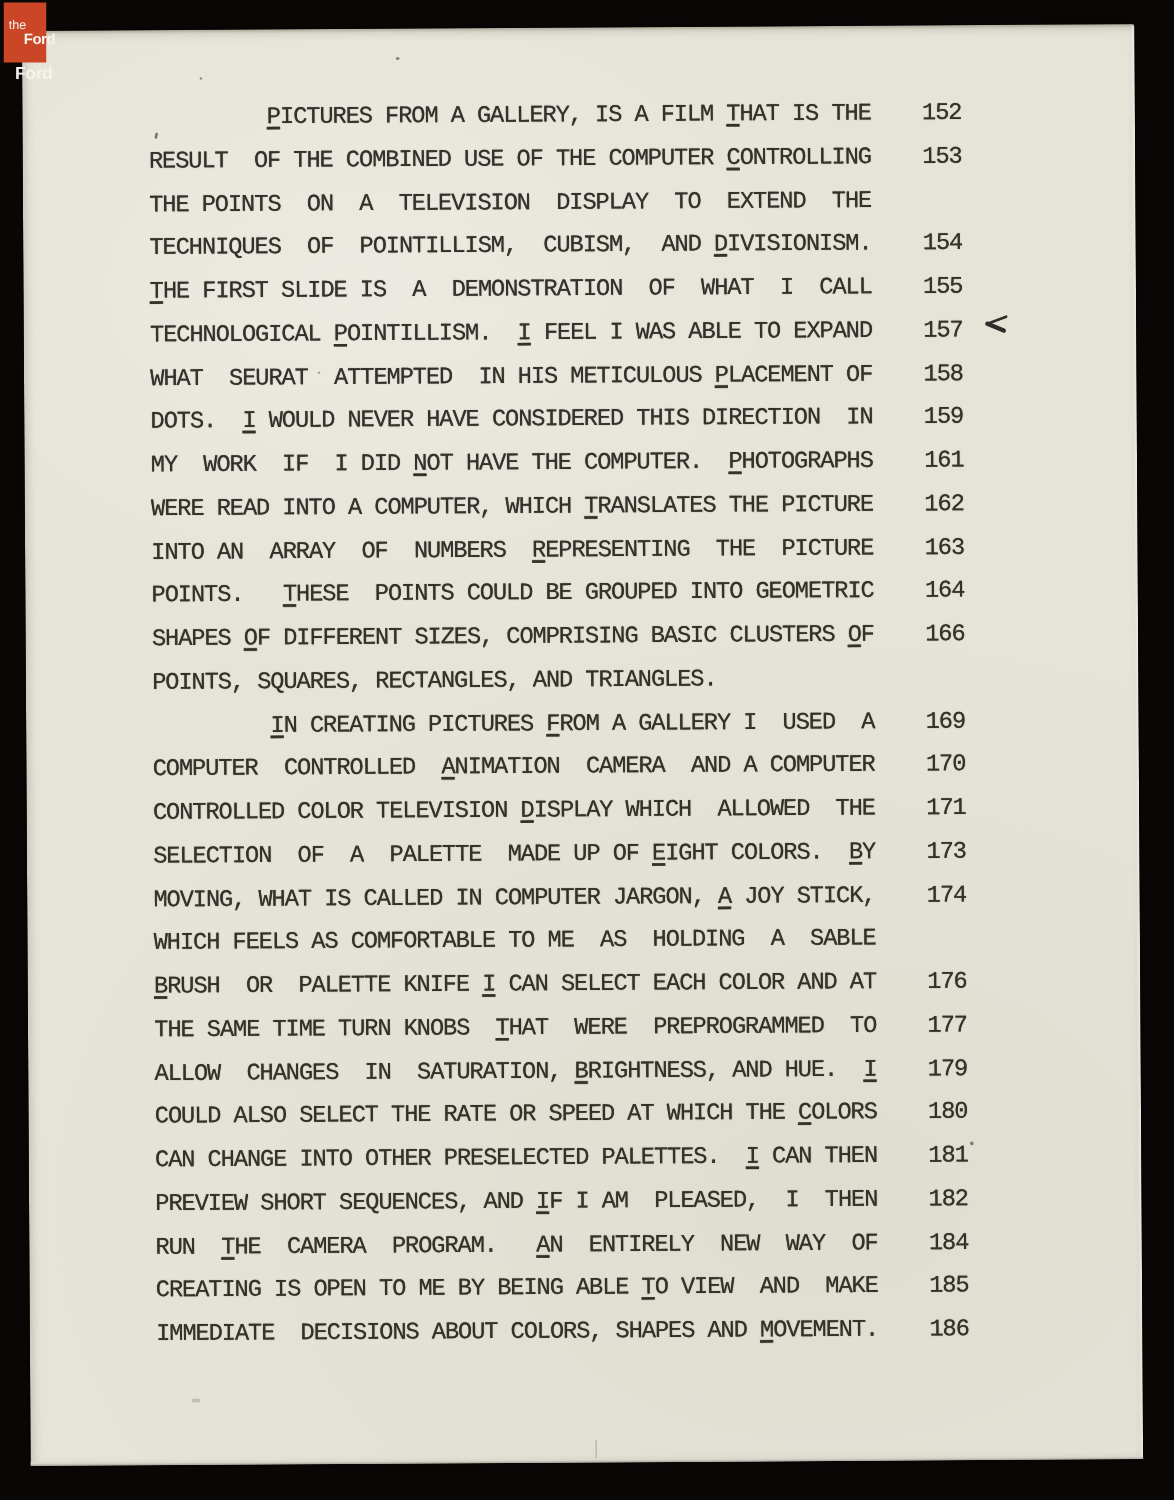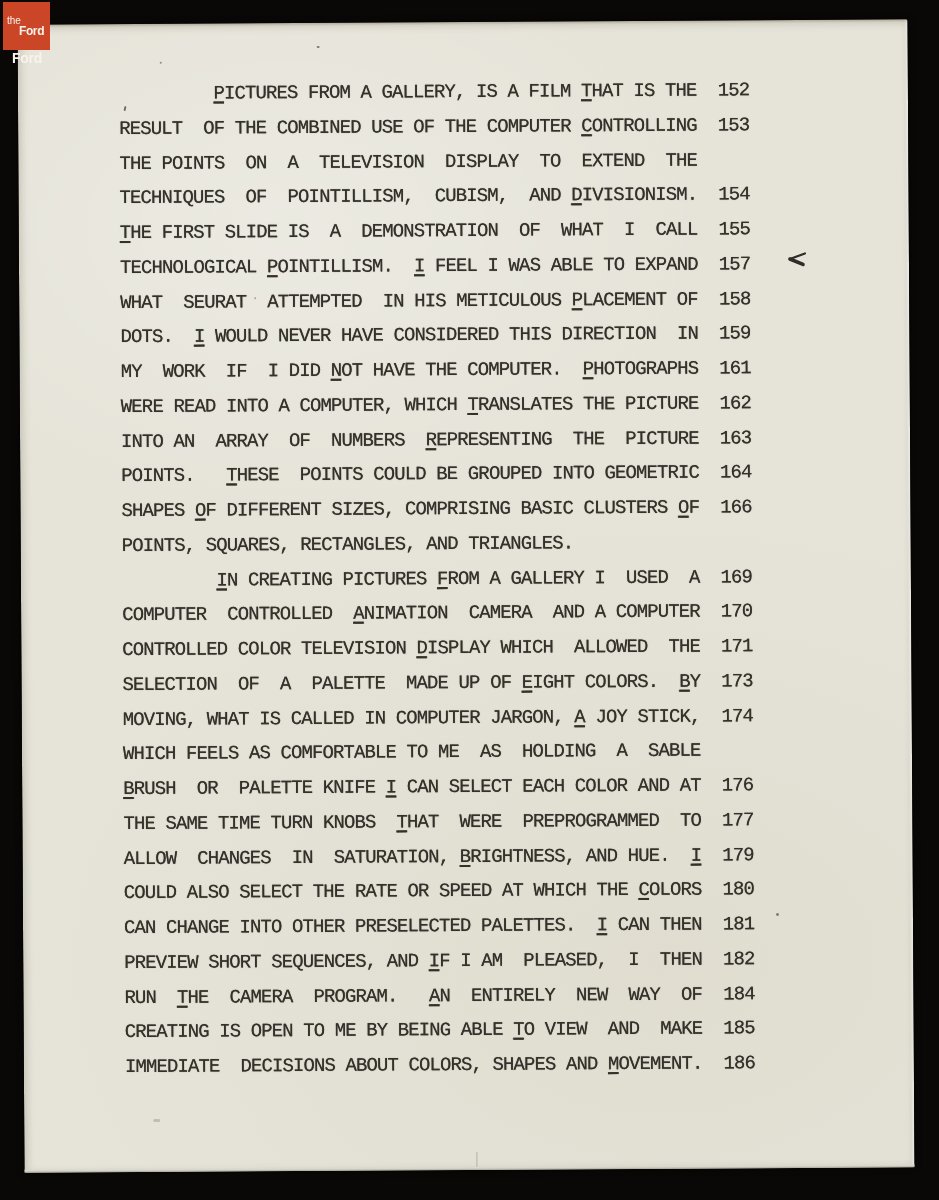--- a/index.html
+++ b/index.html
@@ -24,23 +24,23 @@
   #paper::before{content:"";position:absolute;left:0;right:0;top:0;height:3px;
          background:linear-gradient(180deg, rgba(120,112,90,.35) 0%, rgba(120,112,90,0) 100%);}
   
   #typed{position:absolute;left:101px;top:53px;
          font-family:"Liberation Mono","DejaVu Sans Mono",monospace;
          font-size:19px;line-height:34.75px;letter-spacing:-0.9px;
          color:#34312b;white-space:pre;
          text-shadow:0 0 0.7px rgba(49,46,40,.85);}
   #typed .line{height:34.75px;}
   #typed .u{text-decoration:underline;text-decoration-thickness:1.5px;text-underline-offset:3px;}
-  #typed .num{color:#34312b;}
+  #typed .num{color:#34312b;margin-left:20px;}
   
-  #badge{position:absolute;left:3px;top:2px;width:47px;height:48px;z-index:5;}
+  #badge{position:absolute;left:3px;top:2px;width:34px;height:48px;z-index:5;}
   #badge .bg{position:absolute;inset:0;}
   #badge span{position:absolute;line-height:1;white-space:nowrap;}
   #badge .t1{left:4px;top:14px;font-size:10px;font-weight:normal;}
   #badge .t2{left:16px;top:23px;font-size:12px;font-weight:bold;letter-spacing:-.4px;}
   #badge .t3{left:9px;top:33px;font-size:14px;font-weight:bold;letter-spacing:-.3px;}
   
   #checkmark{position:absolute;left:767px;top:231px;width:21px;height:16px;}
   
   .speck{position:absolute;background:#55524a;border-radius:50%;}
   .s1{left:299px;top:23px;width:3px;height:2px;opacity:.75;}

